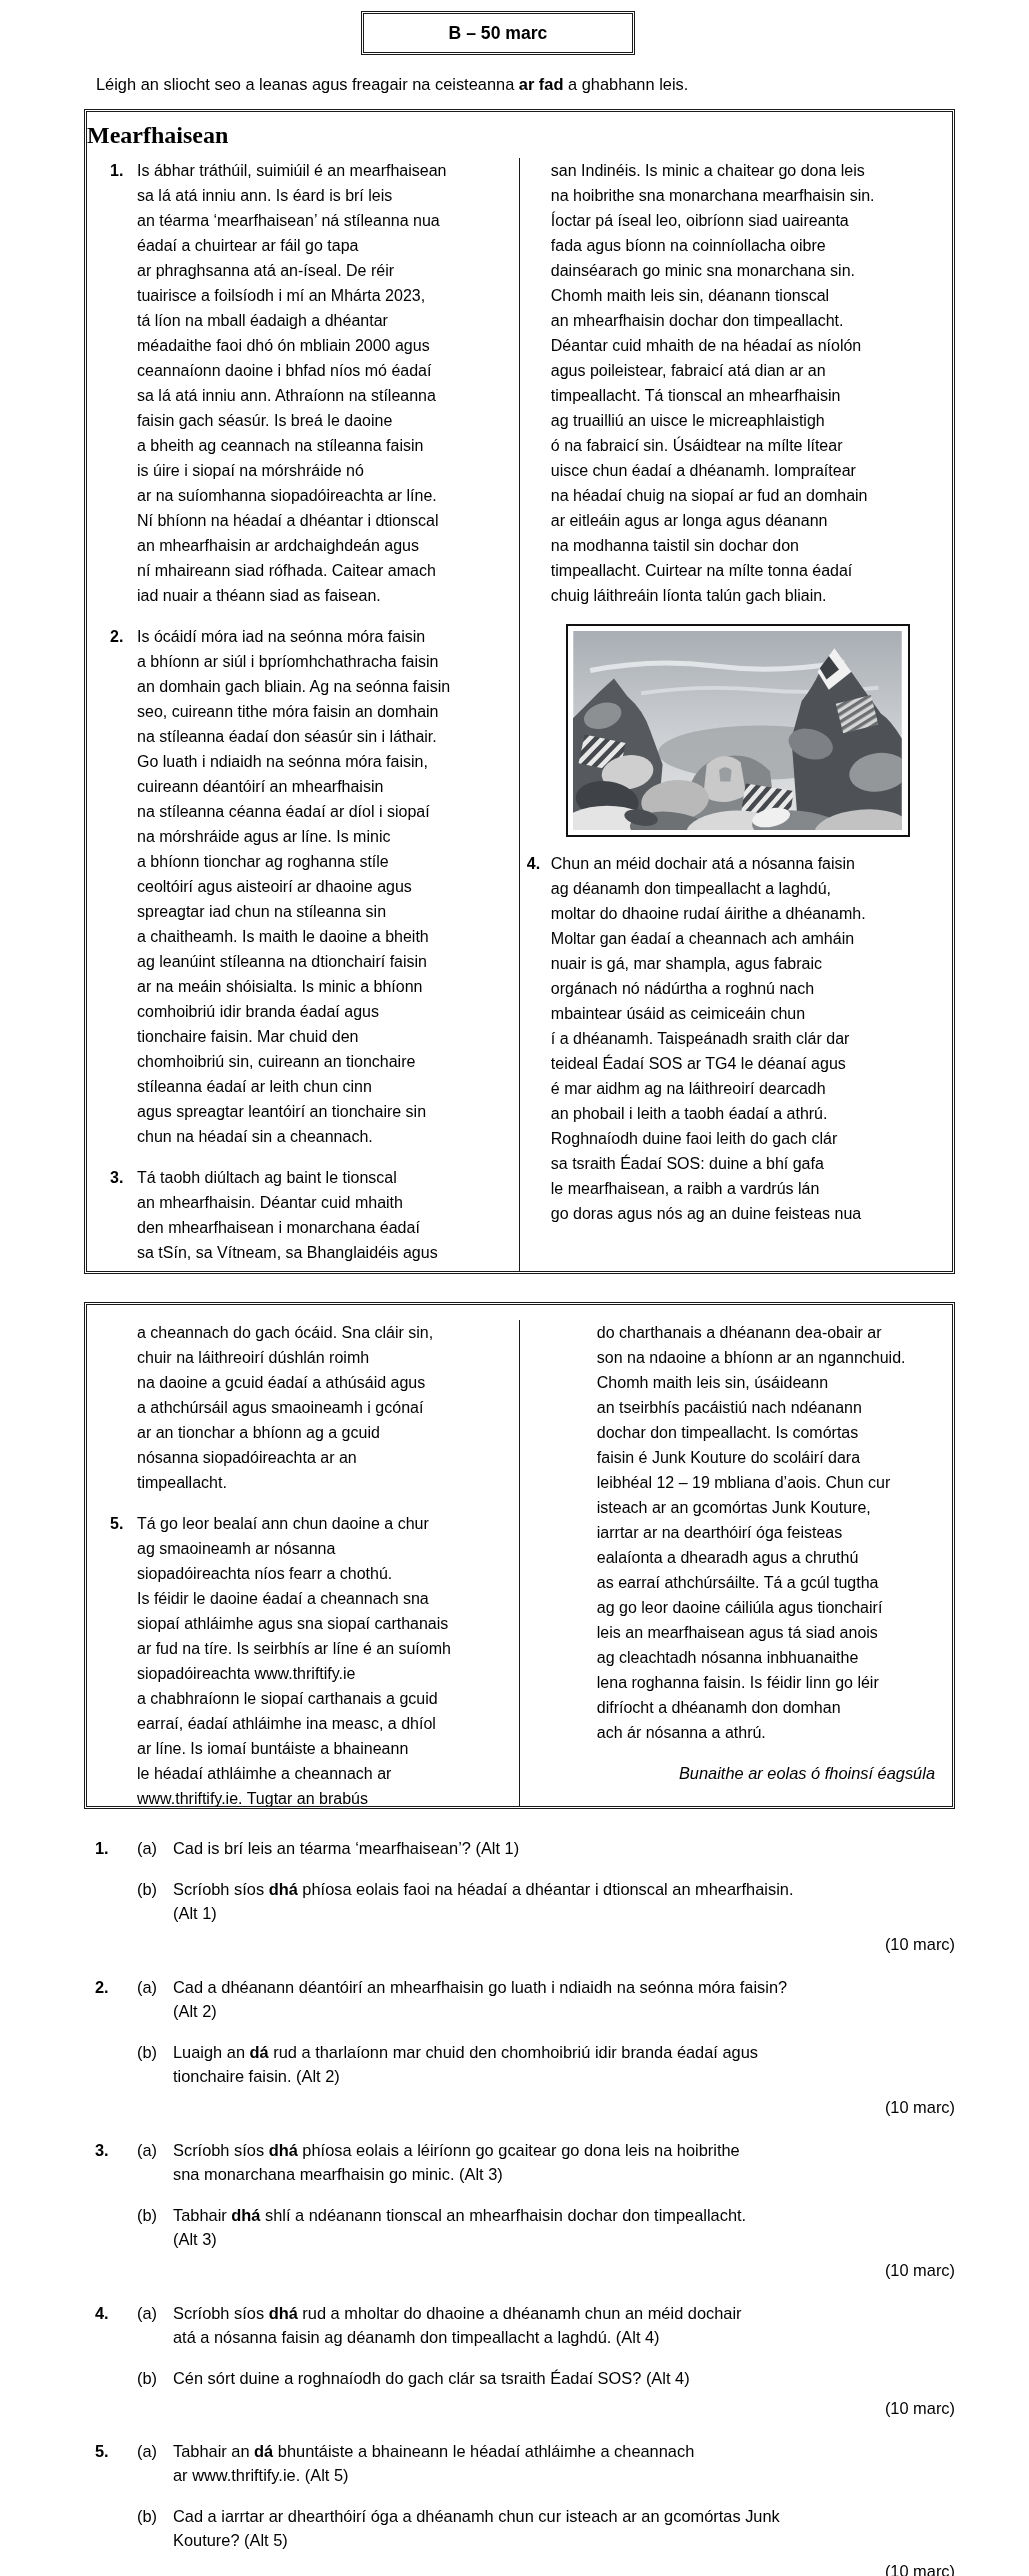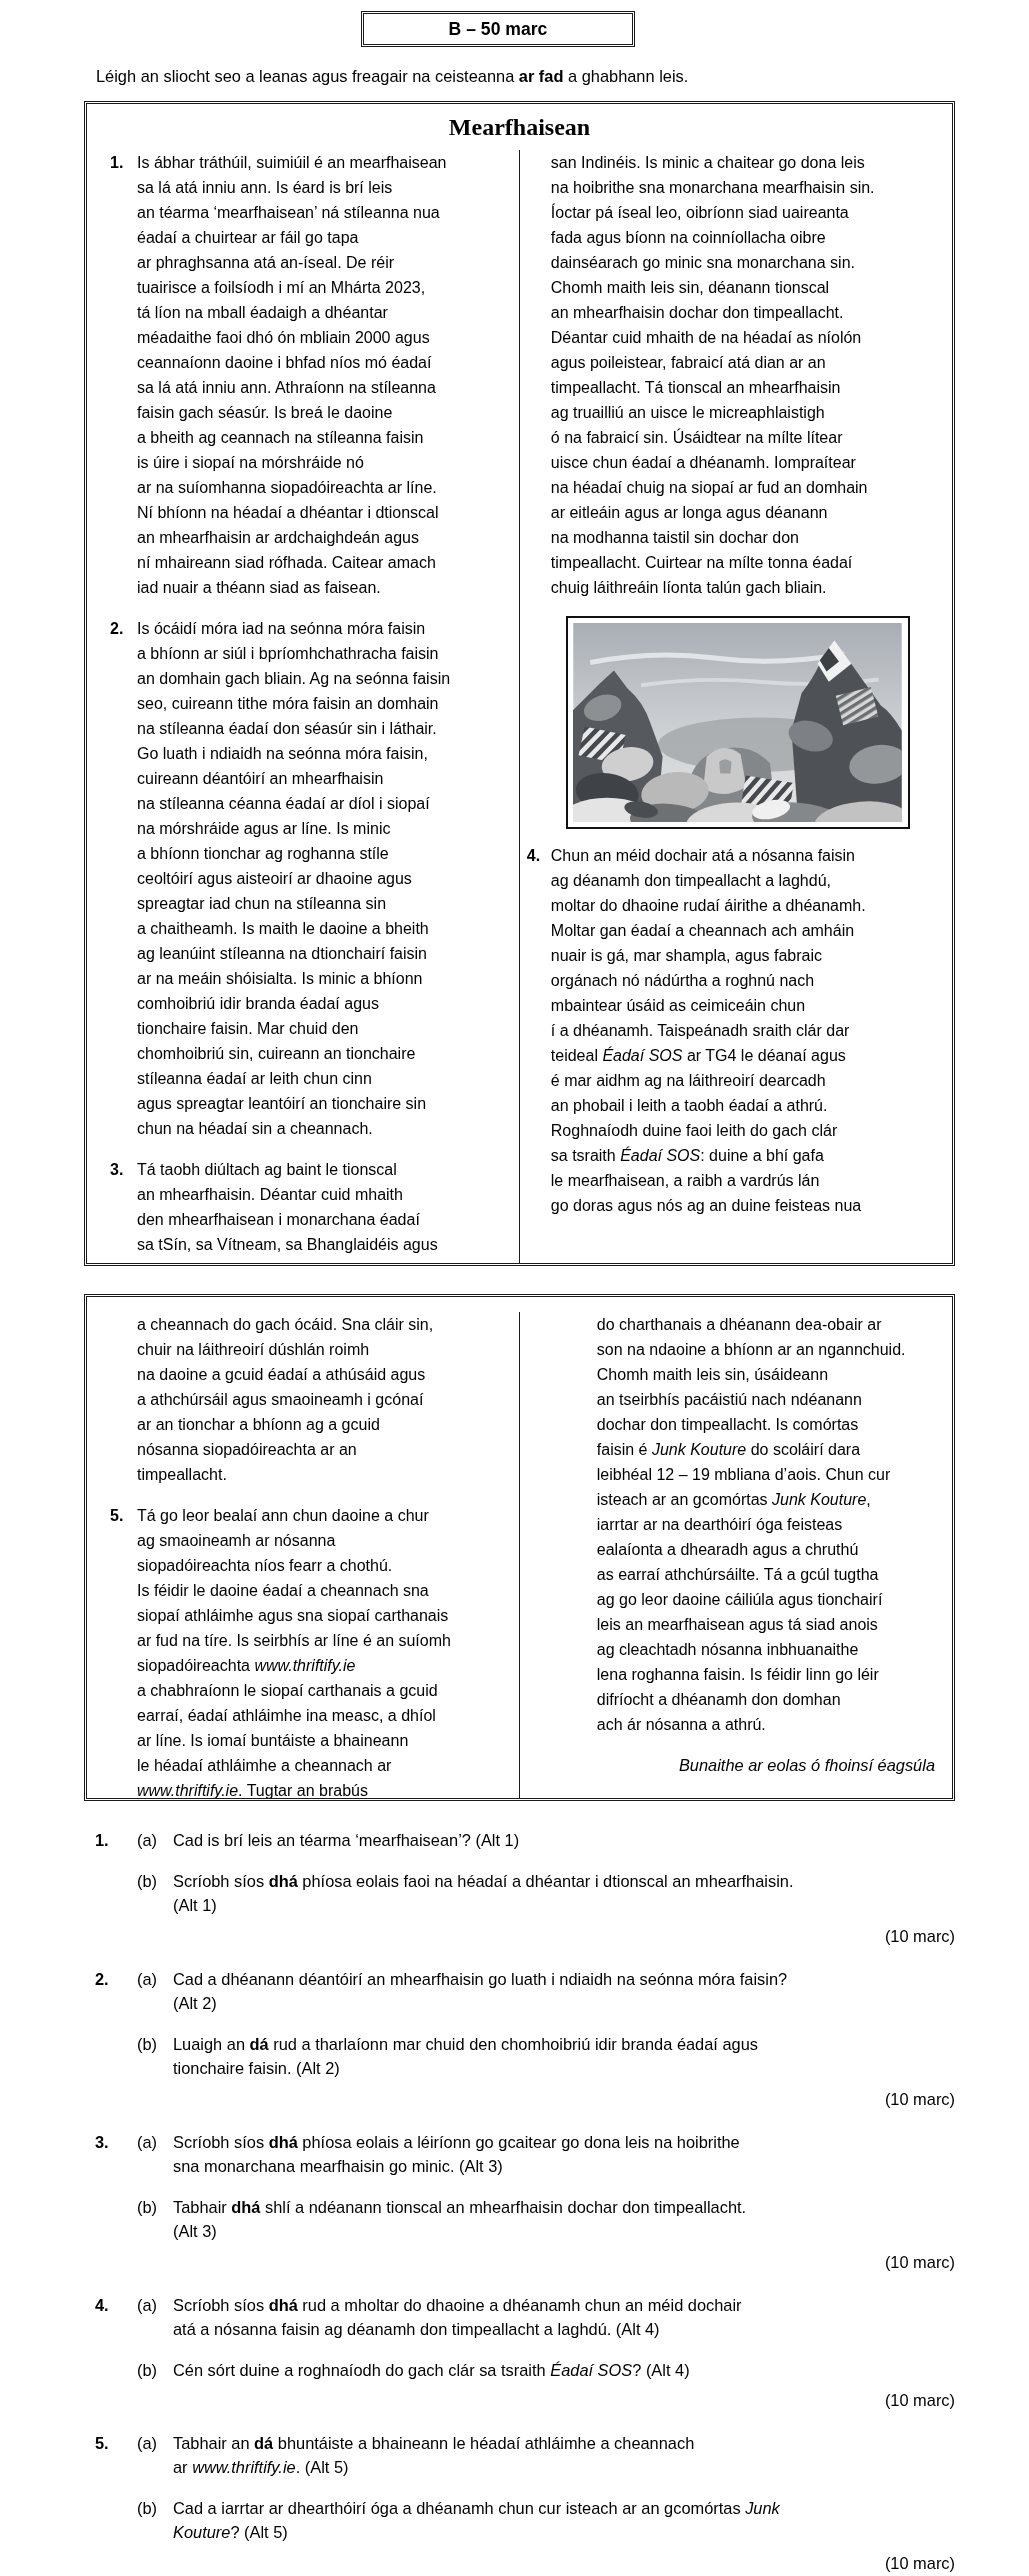--- a/index.html
+++ b/index.html
@@ -1,34 +1,34 @@
 <!DOCTYPE html>
 <html style="font-size:9px"><head>
 <meta charset="utf-8">
 <style>
   html,body{margin:0;padding:0;background:#fff;}
   body{width:1030px;height:2576px;position:relative;color:#000;
        font-family:"Liberation Sans",sans-serif;overflow:hidden;}
   .b{font-weight:bold;}
-  .i{font-style:italic;margin-top:23px;}
-
-  
-  #badge{box-sizing:border-box;width:274px;height:36px;margin:11.3px 0 0 361px;
+  .i{margin-top:23px;}
+
+  
+  #badge{box-sizing:border-box;width:274px;height:44px;margin:11.3px 0 0 361px;
          border:3.4px double #1a1a1a;display:flex;align-items:center;justify-content:center;}
   #badge span{font-weight:bold;font-size:17.6px;}
 
   
   #instruction{margin:17px 0 0 96px;font-size:16.4px;line-height:25px;}
 
   
   .pbox{box-sizing:border-box;width:871px;margin-left:84px;border:3.4px double #1a1a1a;
         overflow:hidden;display:flex;flex-direction:column;}
   #box1{margin-top:12px;height:1165px;}
   #box2{margin-top:28px;height:507px;}
-  #passage-title{text-align:center;font-family:"Liberation Serif",serif;font-weight:bold;
+  #passage-title{font-family:"Liberation Serif",serif;font-weight:bold;
         font-size:24px;line-height:26px;margin-top:10.2px;}
   .cols{display:flex;align-items:stretch;flex:1;min-height:0;}
   #box1 .cols{margin-top:9.6px;}
   #box2 .cols{padding-top:14.7px;gap:46px;}
   .colL{box-sizing:border-box;width:433px;border-right:1.1px solid #1a1a1a;
         padding:0 10.2px 0 23px;}
   .colR{box-sizing:border-box;flex:1;padding:0 12.5px 0 6.8px;}
 
   .para{display:flex;margin-bottom:16px;font-size:16px;line-height:25px;}
   .pnum{flex:0 0 27px;font-weight:bold;}

